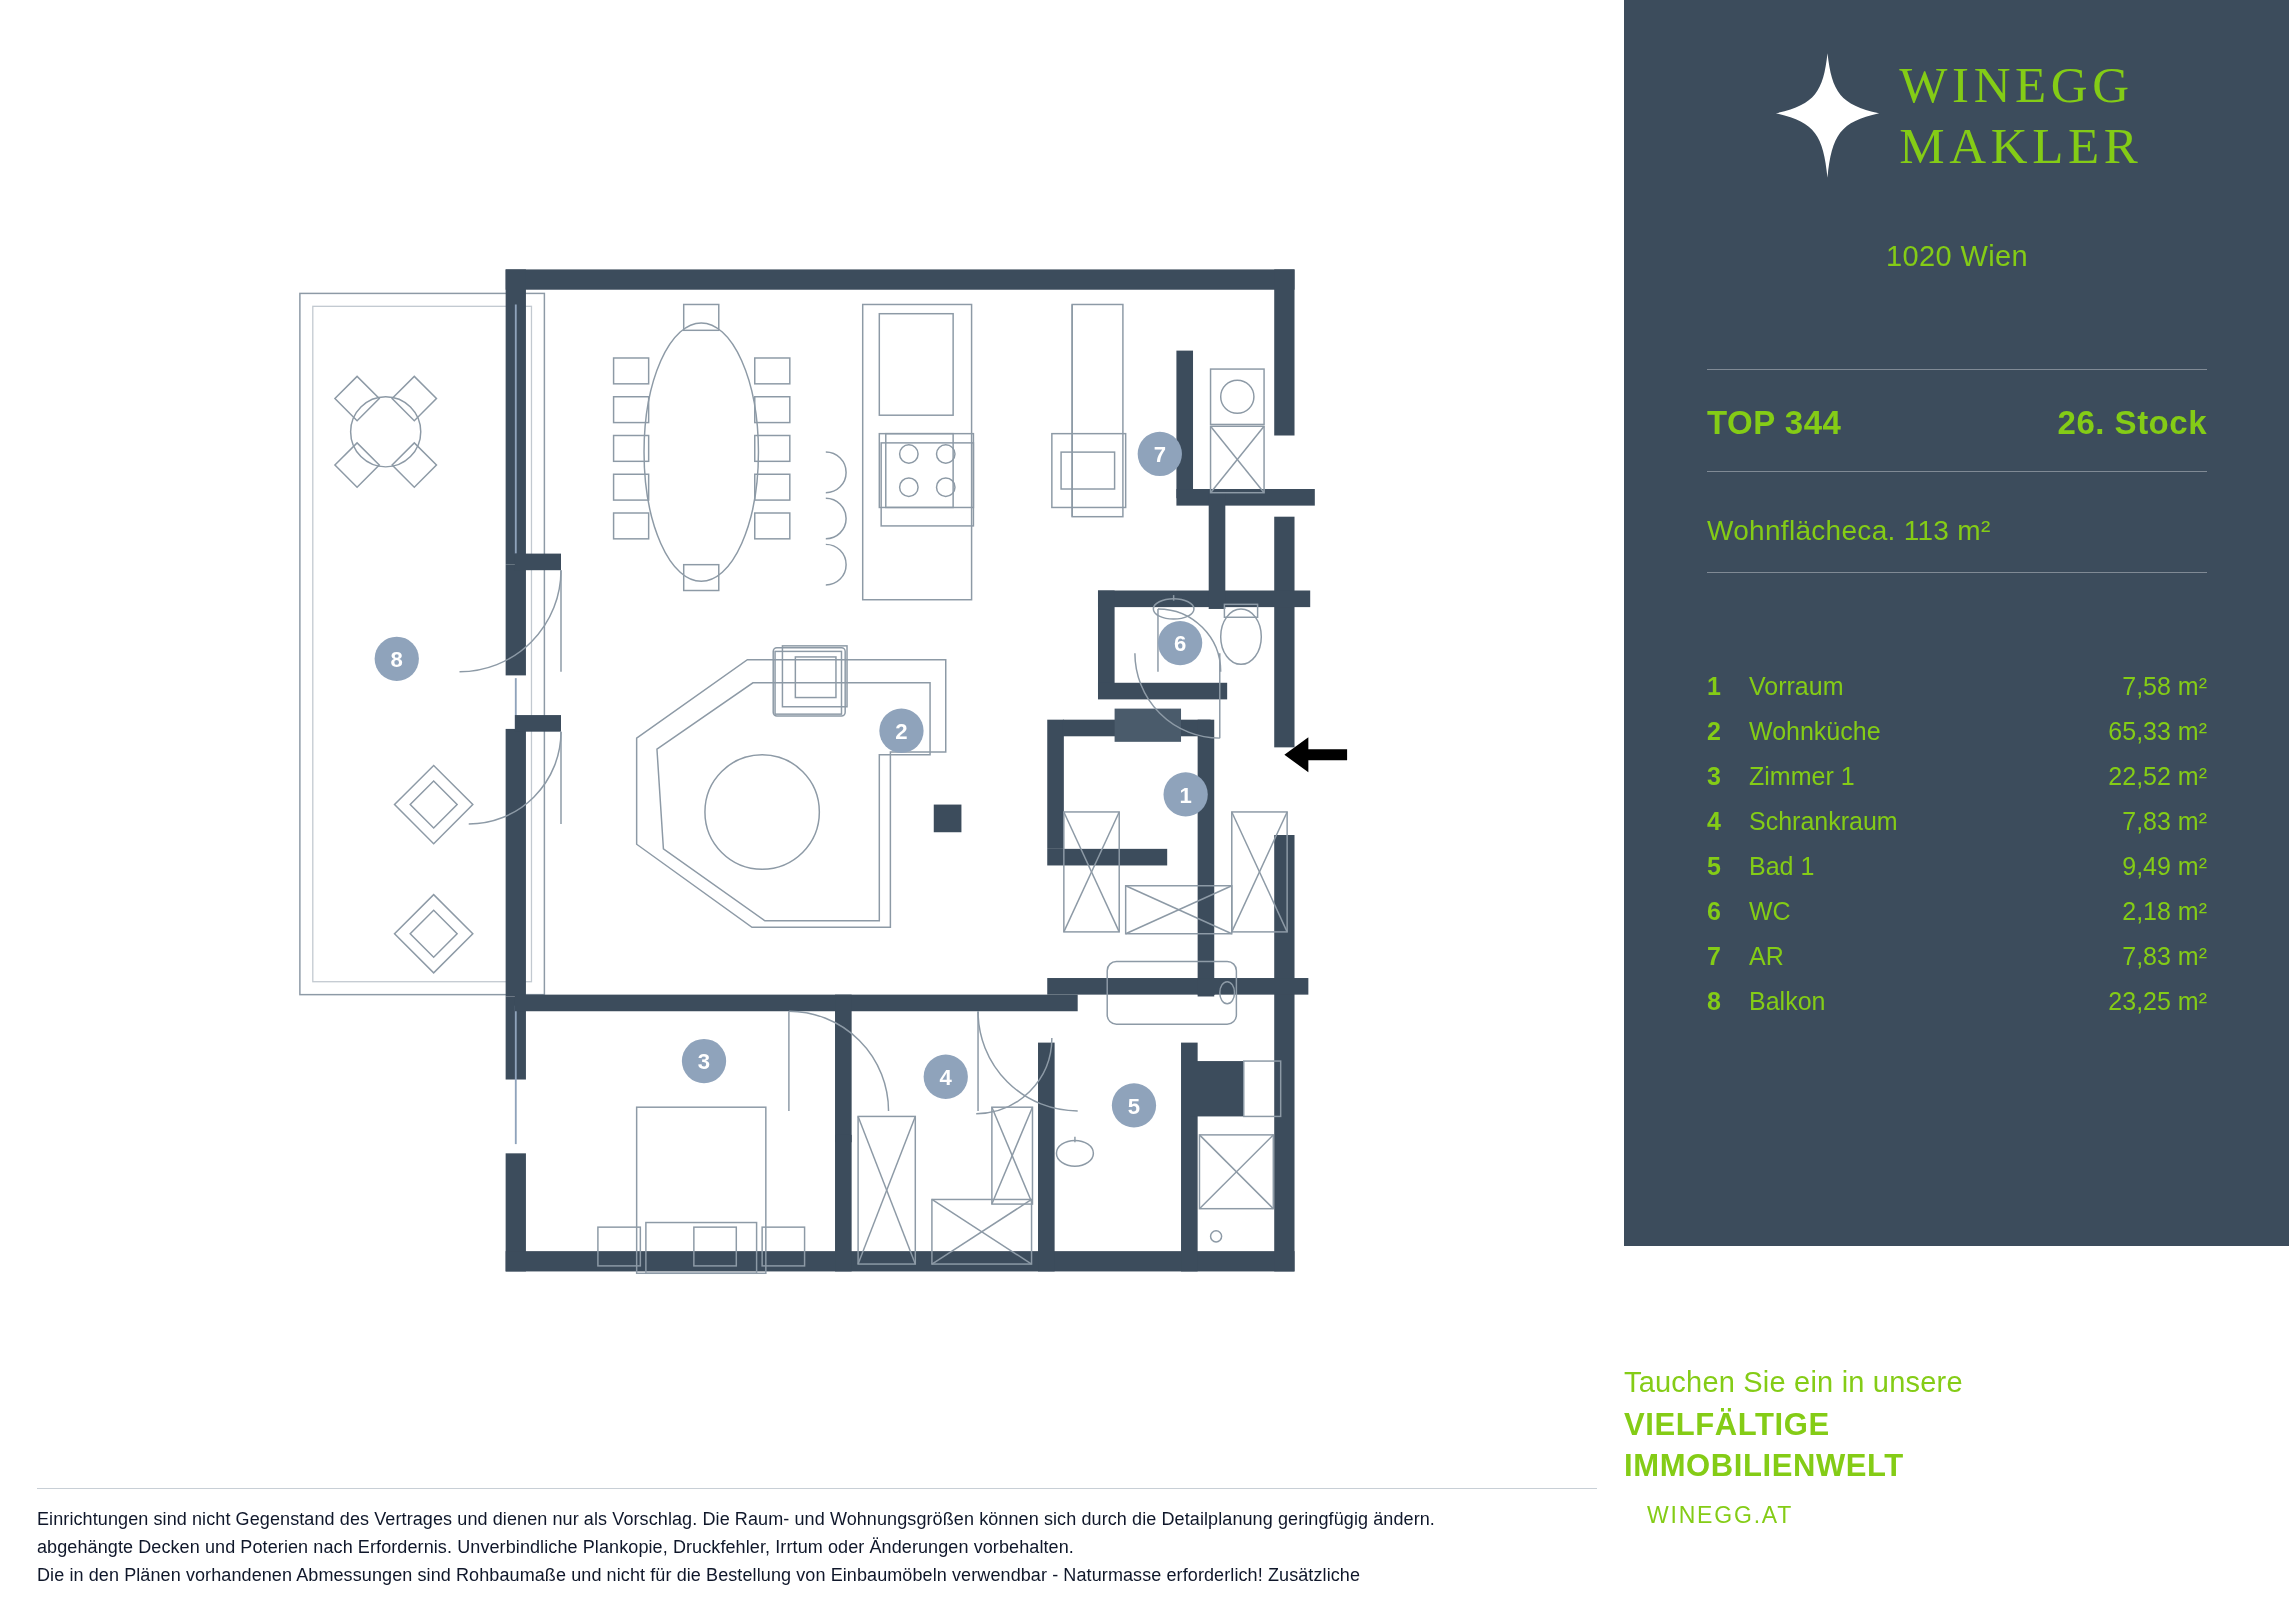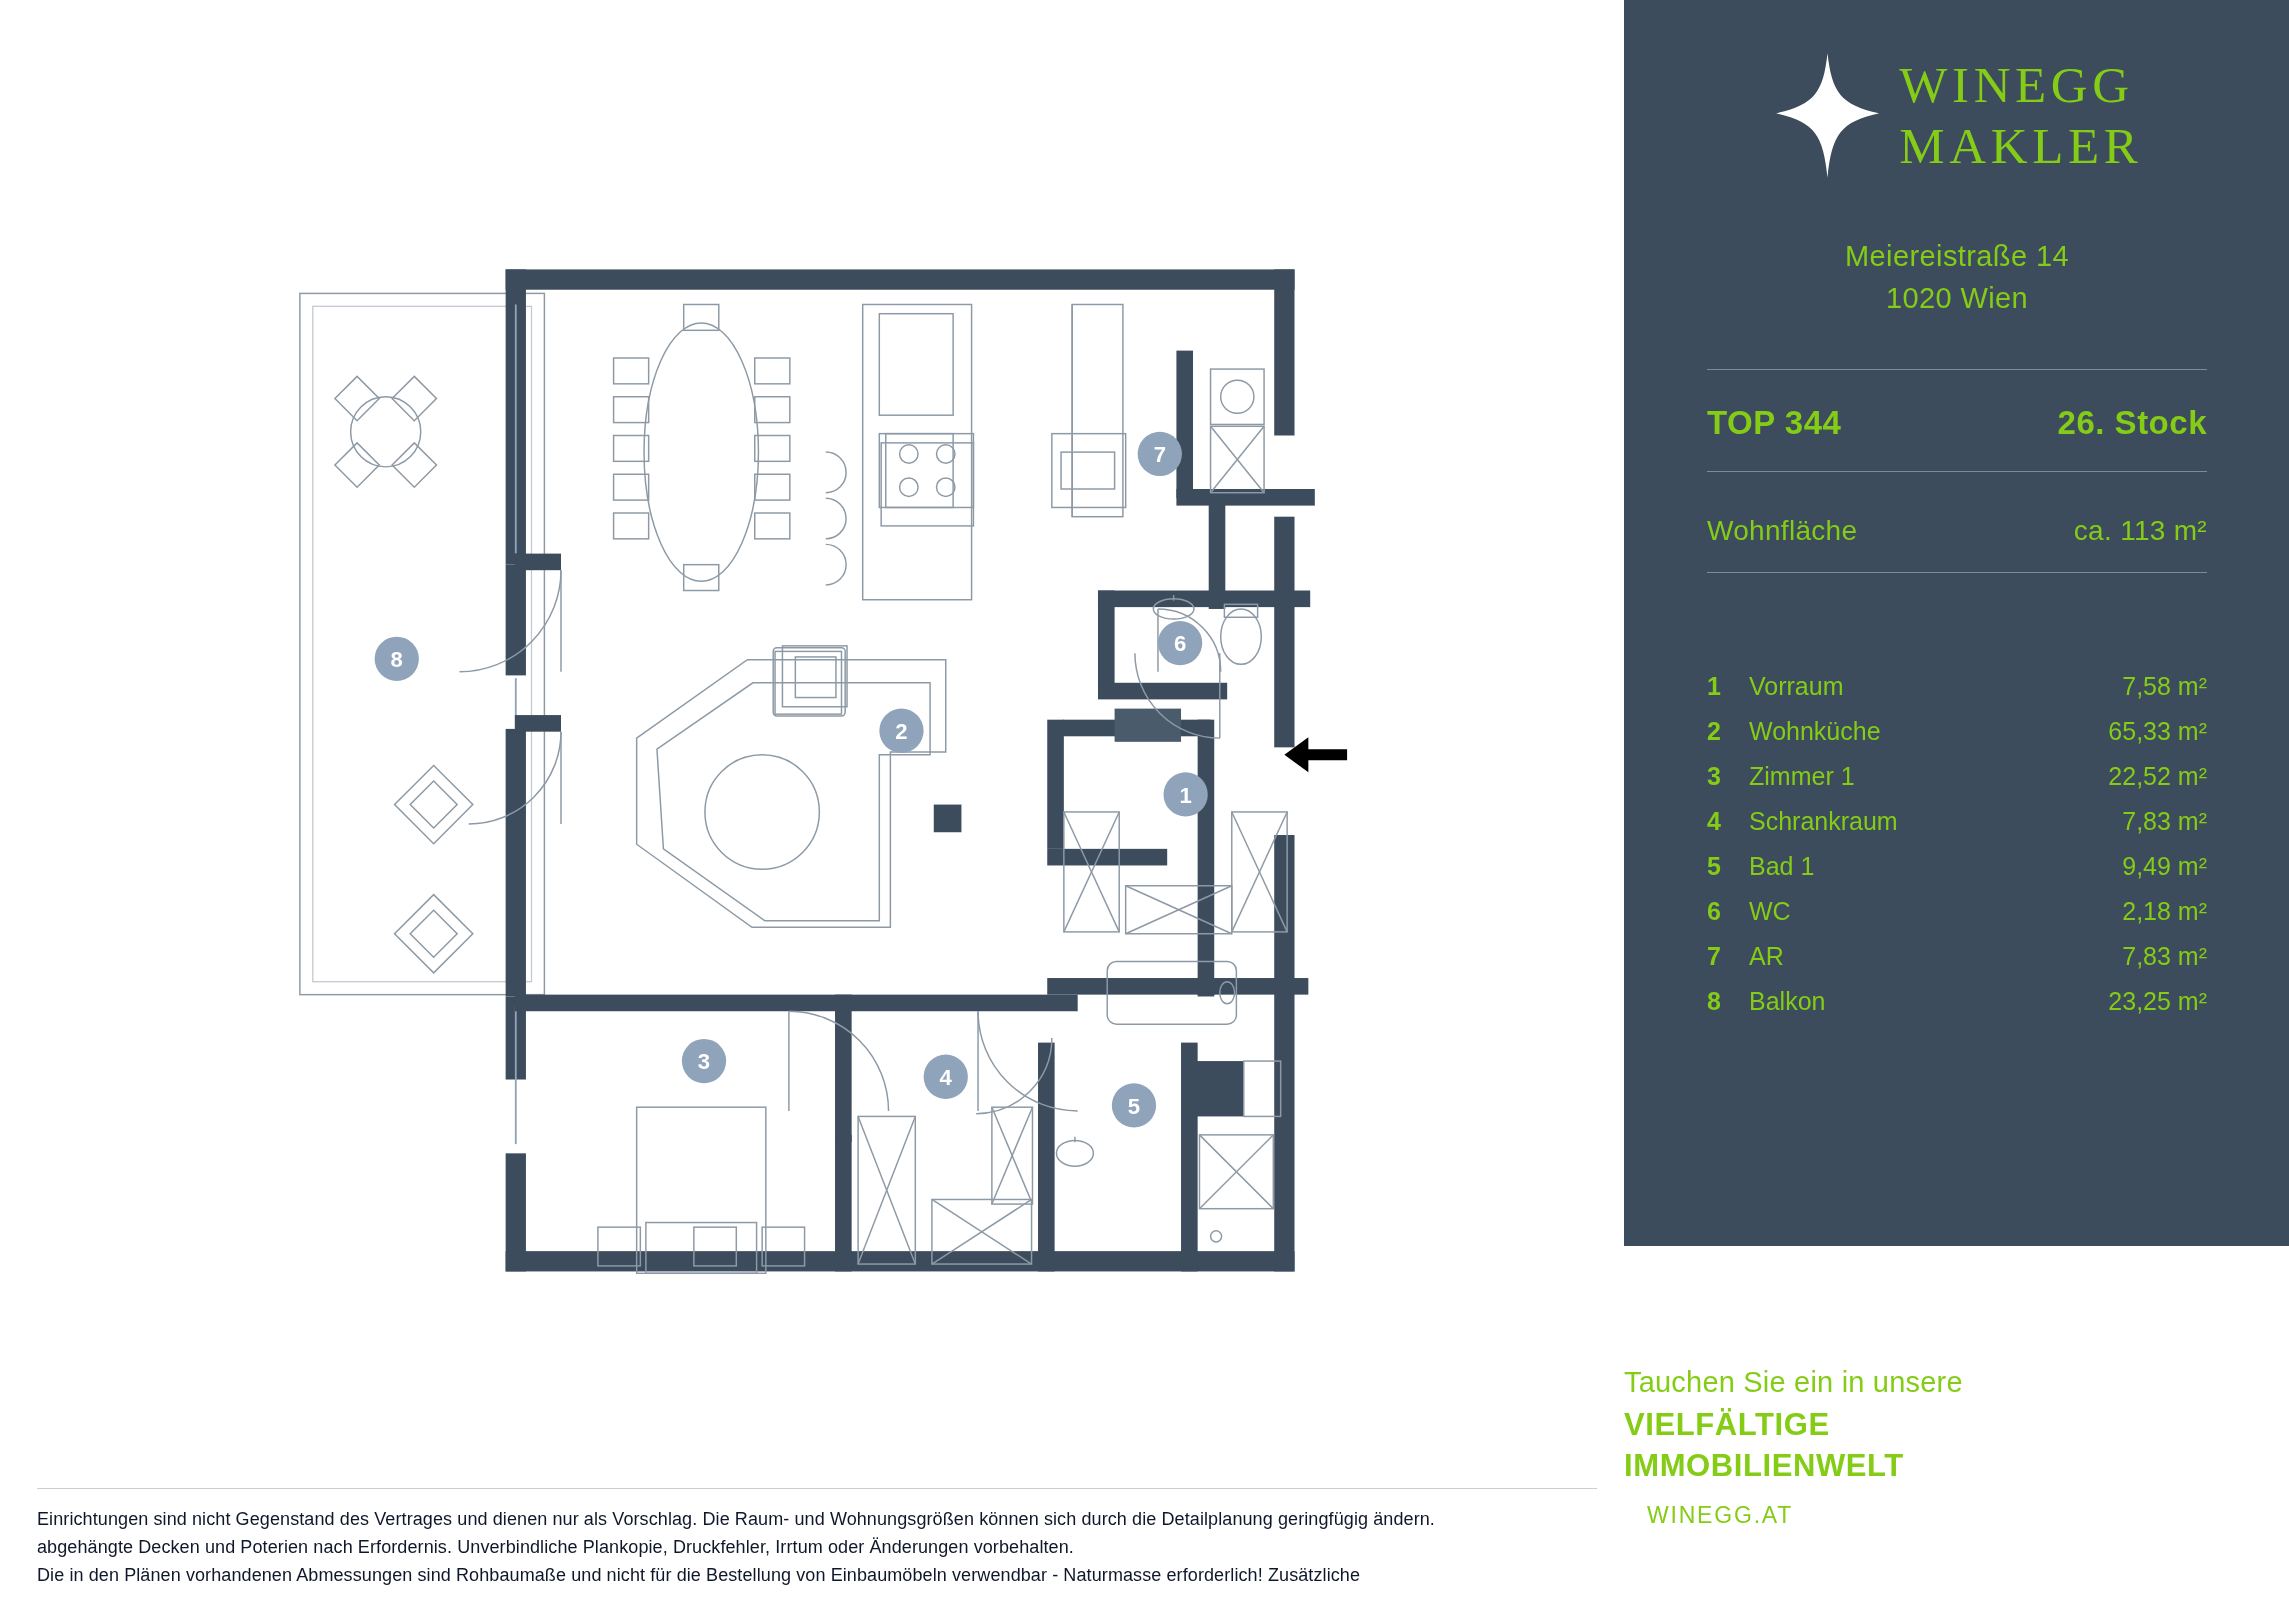--- a/index.html
+++ b/index.html
@@ -46,21 +46,21 @@
   .div3 { top:572px; }
   .div5 { top:1322px; }
 
   .row-top {
     position:absolute; left:83px; width:500px; top:404px;
     display:flex; justify-content:space-between; align-items:baseline;
     font-size:33px; font-weight:700; letter-spacing:0.5px;
   }
   .row-area {
     position:absolute; left:83px; width:500px; top:515px;
-    display:flex; justify-content:space-between; align-items:baseline;
+    display:flex; justify-content:flex-start; align-items:baseline;
     font-size:28px; letter-spacing:0.3px;
   }
 
   .rooms { position:absolute; left:83px; width:500px; top:674px; }
   .room {
     display:flex; align-items:baseline;
     font-size:25px; line-height:1; margin-bottom:20px;
   }
   .room .num { width:42px; font-weight:700; flex:0 0 auto; }
   .room .nm  { flex:1 1 auto; }
@@ -379,21 +379,20 @@
         <svg class="logo-star" viewBox="0 0 100 120">
           <path d="M50 2 C54 38 62 50 98 58 C62 66 54 78 50 118 C46 78 38 66 2 58 C38 50 46 38 50 2 Z" fill="#ffffff"></path>
         </svg>
         <div class="logo-text">
           <div>WINEGG</div>
           <div>MAKLER</div>
         </div>
       </div>
 
       <div class="addr">
-        <div>Meiereistraße 14</div>
         <div>1020 Wien</div>
       </div>
 
       <div class="divider div1"></div>
 
       <div class="row-top">
         <span>TOP 344</span>
         <span>26. Stock</span>
       </div>
 

